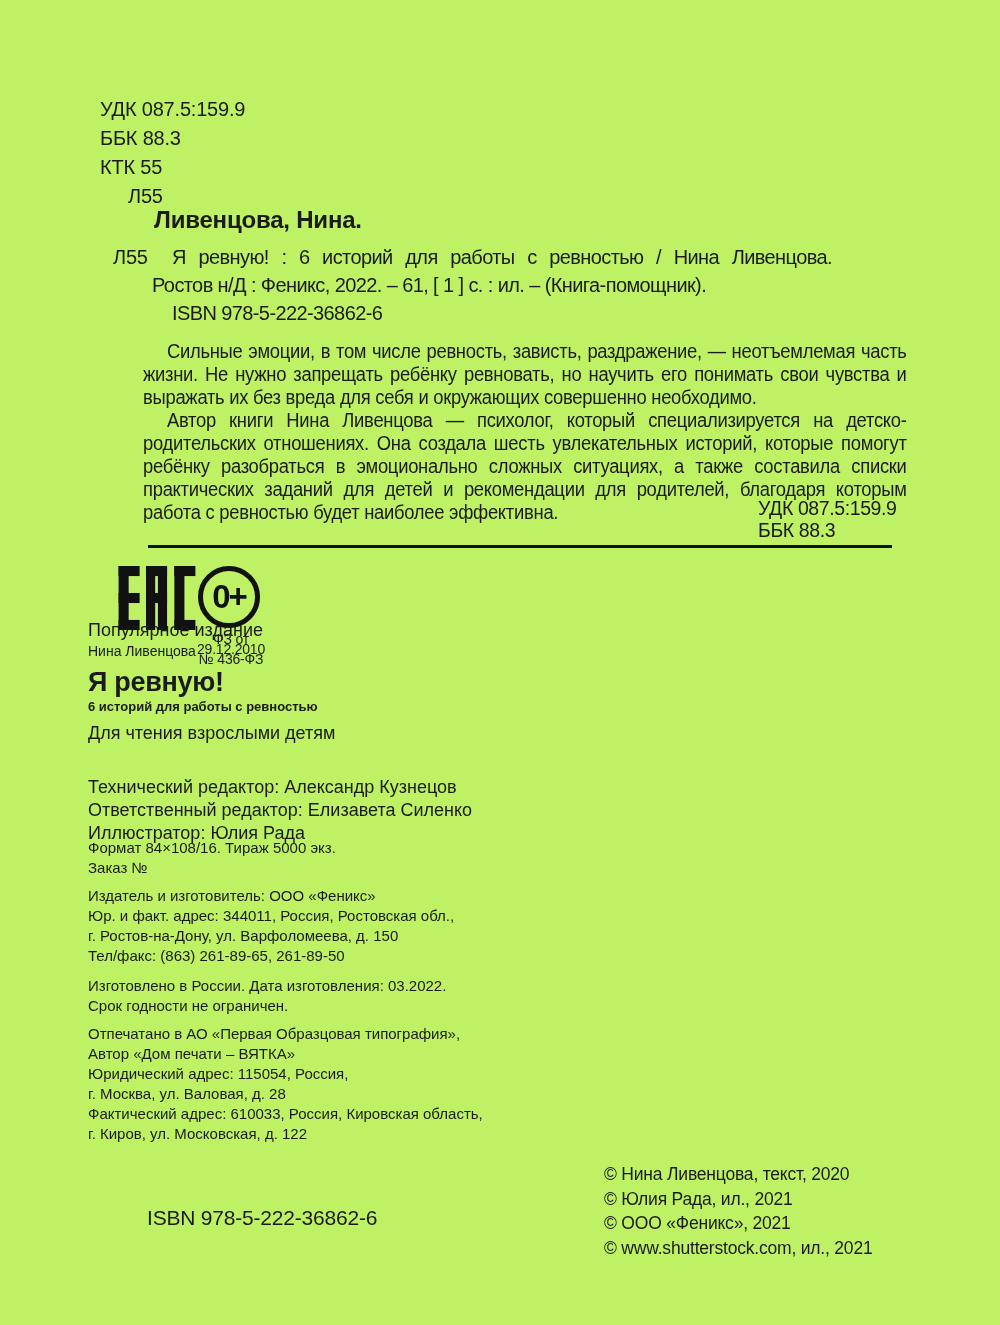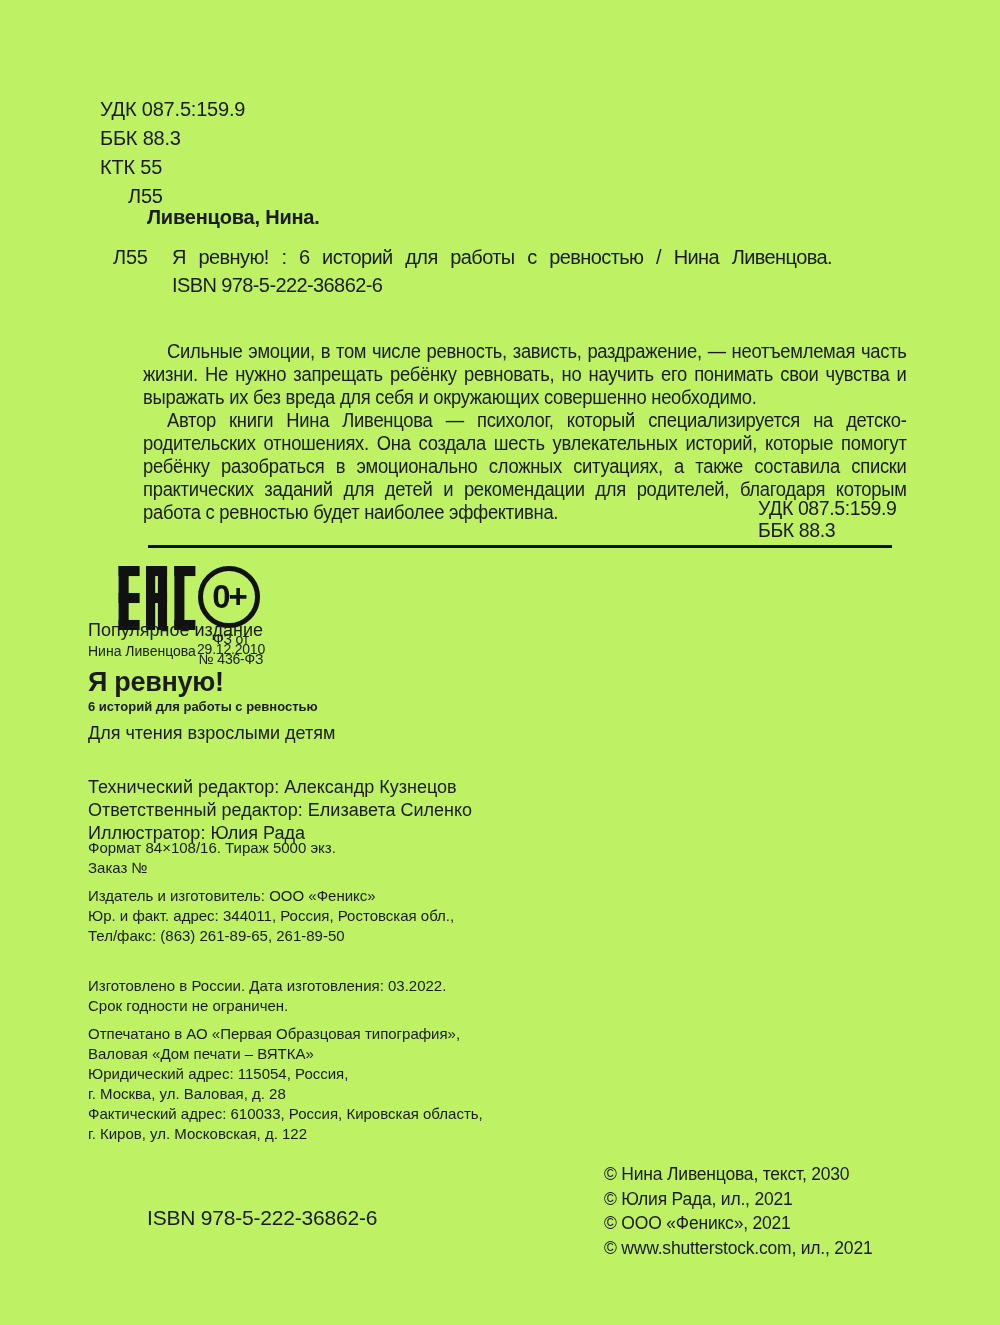--- a/index.html
+++ b/index.html
@@ -13,21 +13,21 @@
     font-family: "Liberation Sans", sans-serif;
     color: #1b1b1b;
     overflow: hidden;
   }
   .abs { position: absolute; }
 
   
   .catalog-top { left: 100px; top: 95px; font-size: 20px; line-height: 29px; letter-spacing: -0.2px; }
   .catalog-top .indent { padding-left: 28px; }
 
-  .author-heading { left: 147px; top: 206px; font-size: 20px; font-weight: bold; letter-spacing: -0.2px; }
+  .author-heading { left: 154px; top: 206px; font-size: 24px; font-weight: bold; letter-spacing: -0.2px; }
 
   
   .biblio { left: 113px; top: 243px; width: 740px; font-size: 20px; line-height: 28px; letter-spacing: -0.6px; }
   .biblio-row1 { display: flex; }
   .biblio-code { flex: 0 0 59px; letter-spacing: -0.2px; }
   .biblio-title { flex: 0 0 660px; text-align: justify; text-align-last: justify; }
   .biblio-row2 { padding-left: 39px; }
   .biblio-row3 { padding-left: 59px; }
 
   
@@ -85,20 +85,21 @@
     <div class="indent">Л55</div>
   </div>
 
   <div class="abs author-heading">Ливенцова, Нина.</div>
 
   <div class="abs biblio">
     <div class="biblio-row1">
       <span class="biblio-code">Л55</span>
       <span class="biblio-title">Я ревную! : 6 историй для работы с ревностью / Нина Ливенцова.</span>
     </div>
+    <div class="biblio-row2">Ростов н/Д : Феникс, 2022. – 61, [ 1 ] с. : ил. – (Книга-помощник).</div>
     <div class="biblio-row3">ISBN 978-5-222-36862-6</div>
   </div>
 
   <div class="abs annotation">
     <p>Сильные эмоции, в том числе ревность, зависть, раздражение, — неотъемлемая часть жизни. Не нужно запрещать ребёнку ревновать, но научить его понимать свои чувства и выражать их без вреда для себя и окружающих совершенно необходимо.</p>
     <p>Автор книги Нина Ливенцова — психолог, который специализируется на детско-родительских отношениях. Она создала шесть увлекательных историй, которые помогут ребёнку разобраться в эмоционально сложных ситуациях, а также составила списки практических заданий для детей и рекомендации для родителей, благодаря которым работа с ревностью будет наиболее эффективна.</p>
   </div>
 
   <div class="abs udc-right">
     <div>УДК 087.5:159.9</div>
@@ -146,39 +147,40 @@
   </div>
 
   <div class="abs center-col print-block pb-format">
     <div>Формат 84×108/16. Тираж 5000 экз.</div>
     <div>Заказ №</div>
   </div>
 
   <div class="abs center-col print-block pb-publisher">
     <div>Издатель и изготовитель: ООО «Феникс»</div>
     <div>Юр. и факт. адрес: 344011, Россия, Ростовская обл.,</div>
+    <div>г. Ростов-на-Дону, ул. Варфоломеева, д. 150</div>
     <div>Тел/факс: (863) 261-89-65, 261-89-50</div>
   </div>
 
   <div class="abs center-col print-block pb-made">
     <div>Изготовлено в России. Дата изготовления: 03.2022.</div>
     <div>Срок годности не ограничен.</div>
   </div>
 
   <div class="abs center-col print-block pb-printed">
     <div>Отпечатано в АО «Первая Образцовая типография»,</div>
-    <div>Валовая «Дом печати – ВЯТКА»</div>
+    <div>Автор «Дом печати – ВЯТКА»</div>
     <div>Юридический адрес: 115054, Россия,</div>
     <div>г. Москва, ул. Валовая, д. 28</div>
     <div>Фактический адрес: 610033, Россия, Кировская область,</div>
     <div>г. Киров, ул. Московская, д. 122</div>
   </div>
 
   <div class="abs copyrights">
-    <div>© Нина Ливенцова, текст, 2030</div>
+    <div>© Нина Ливенцова, текст, 2020</div>
     <div>© Юлия Рада, ил., 2021</div>
     <div>© ООО «Феникс», 2021</div>
     <div>© www.shutterstock.com, ил., 2021</div>
   </div>
 
   <div class="abs isbn-footer">ISBN 978-5-222-36862-6</div>
 
 </div>
 
 </body></html>

